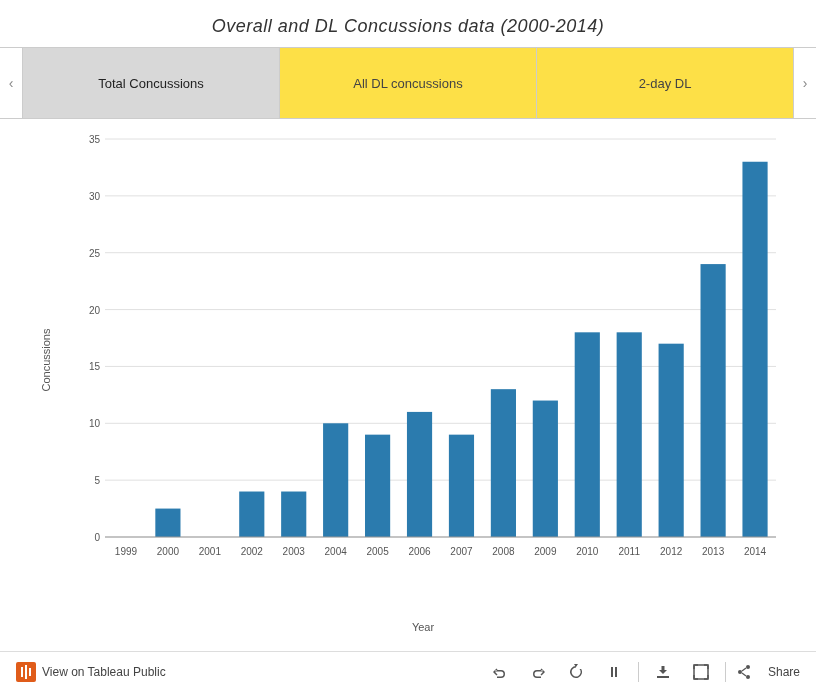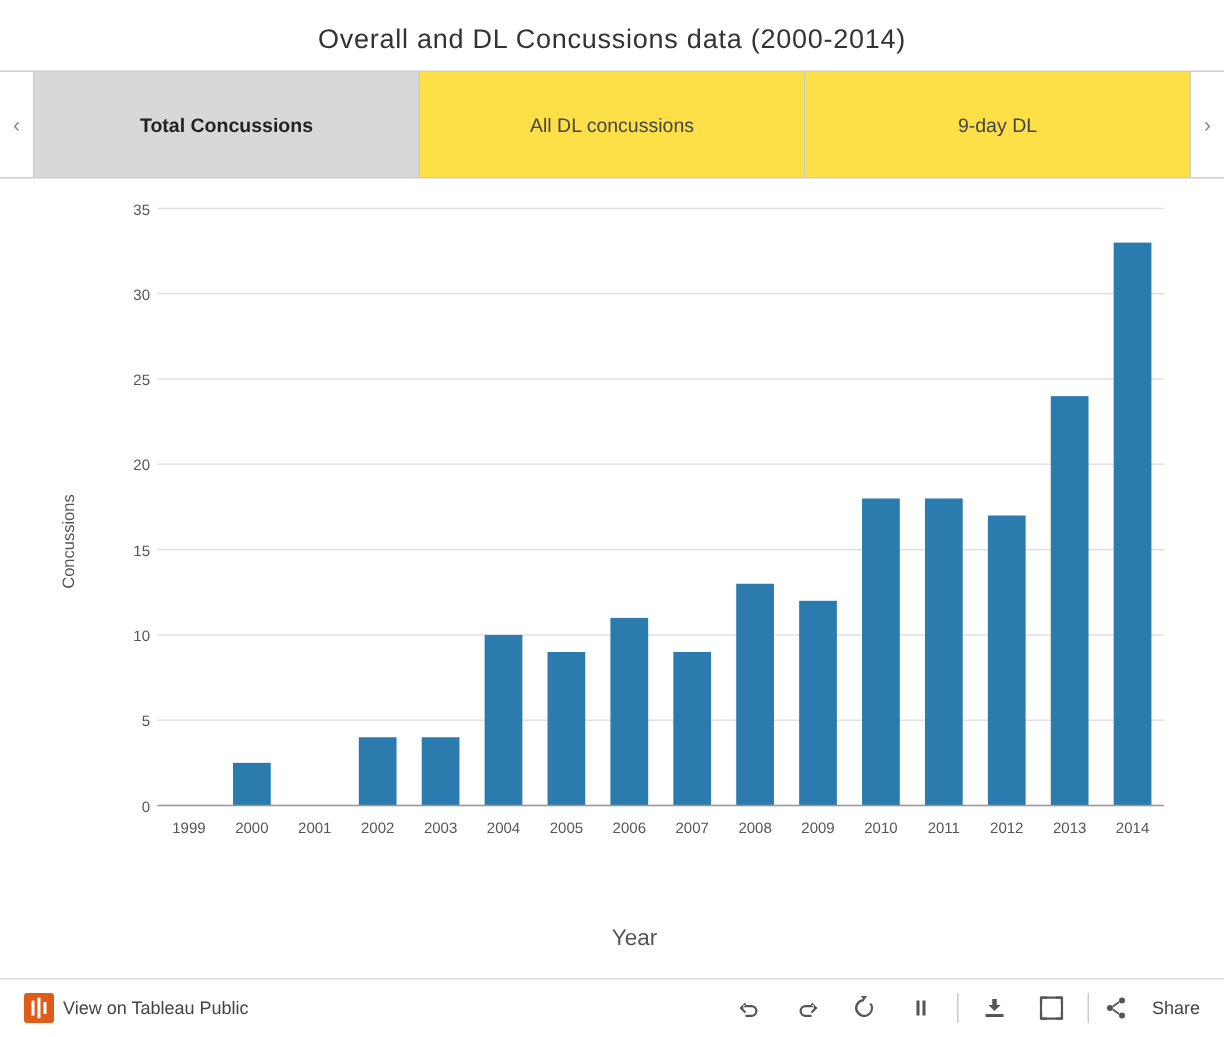--- a/index.html
+++ b/index.html
@@ -20,20 +20,21 @@
       flex-direction: column;
     }
 
     .chart-title {
       text-align: center;
       font-size: 18px;
       font-weight: normal;
       color: #333;
       padding: 16px 0 10px 0;
       letter-spacing: 0.5px;
+      font-style: italic;
     }
 
     .tabs-container {
       display: flex;
       align-items: center;
       border-top: 1px solid #ccc;
       border-bottom: 1px solid #ccc;
       background: #fff;
       position: relative;
     }
@@ -71,21 +72,21 @@
       text-align: center;
       padding: 0 8px;
     }
 
     .tab-item:first-child {
       border-left: 1px solid #ccc;
     }
 
     .tab-item.active {
       background: #d8d8d8;
-      font-weight: bold;
+      font-weight: normal;
       color: #222;
     }
 
     .chart-area {
       flex: 1;
       position: relative;
       padding: 10px 30px 60px 60px;
     }
 
     .chart-inner {
@@ -102,21 +103,21 @@
       font-size: 11px;
       color: #555;
       white-space: nowrap;
     }
 
     .x-axis-label {
       position: absolute;
       bottom: -42px;
       left: 50%;
       transform: translateX(-50%);
-      font-size: 15px;
+      font-size: 11px;
       color: #555;
     }
 
     .footer-bar {
       height: 44px;
       border-top: 1px solid #ddd;
       display: flex;
       align-items: center;
       justify-content: space-between;
       padding: 0 16px;
@@ -184,21 +185,21 @@
 
 <div class="page-container">
 
   <div class="chart-title">Overall and DL Concussions data (2000-2014)</div>
 
   <div class="tabs-container">
     <div class="tab-arrow">‹</div>
     <div class="tabs-list">
       <div class="tab-item active">Total Concussions</div>
       <div class="tab-item">All DL concussions</div>
-      <div class="tab-item">9-day DL</div>
+      <div class="tab-item">2-day DL</div>
     </div>
     <div class="tab-arrow">›</div>
   </div>
 
   <div class="chart-area">
     <div class="chart-inner">
       <span class="y-axis-label">Concussions</span>
       <span class="x-axis-label">Year</span>
       <svg viewBox="0 0 726 458" xmlns="http://www.w3.org/2000/svg" style="overflow:visible">
           <line x1="45" y1="408" x2="716" y2="408" stroke="#e0e0e0" stroke-width="1"></line>

